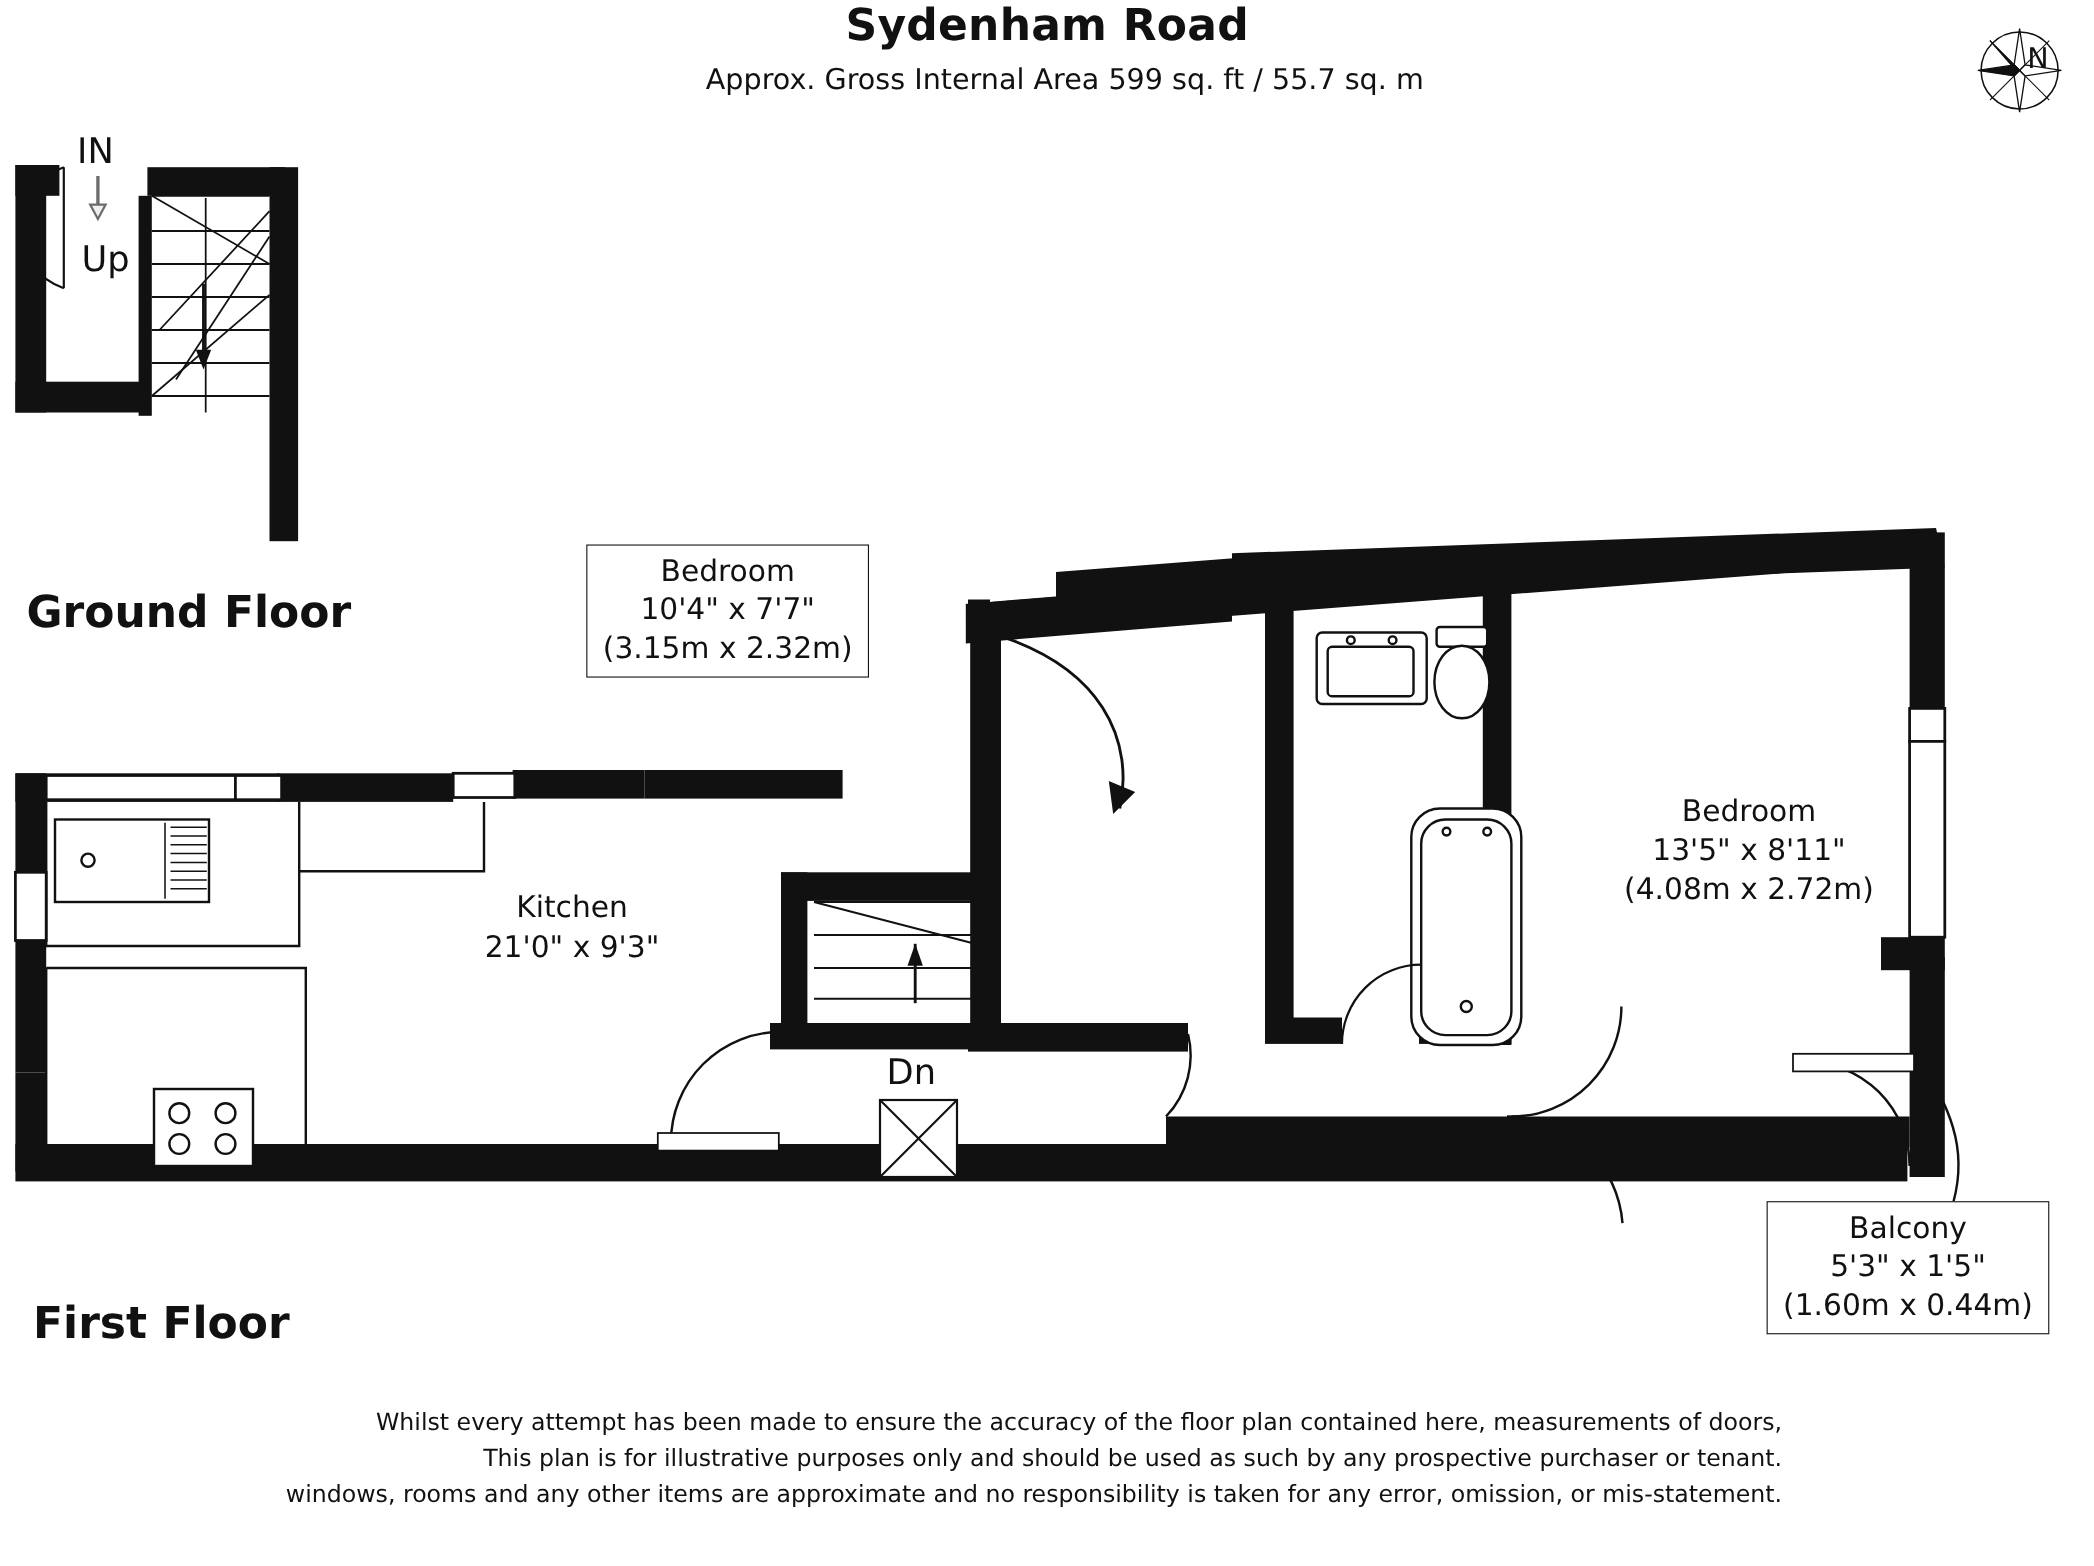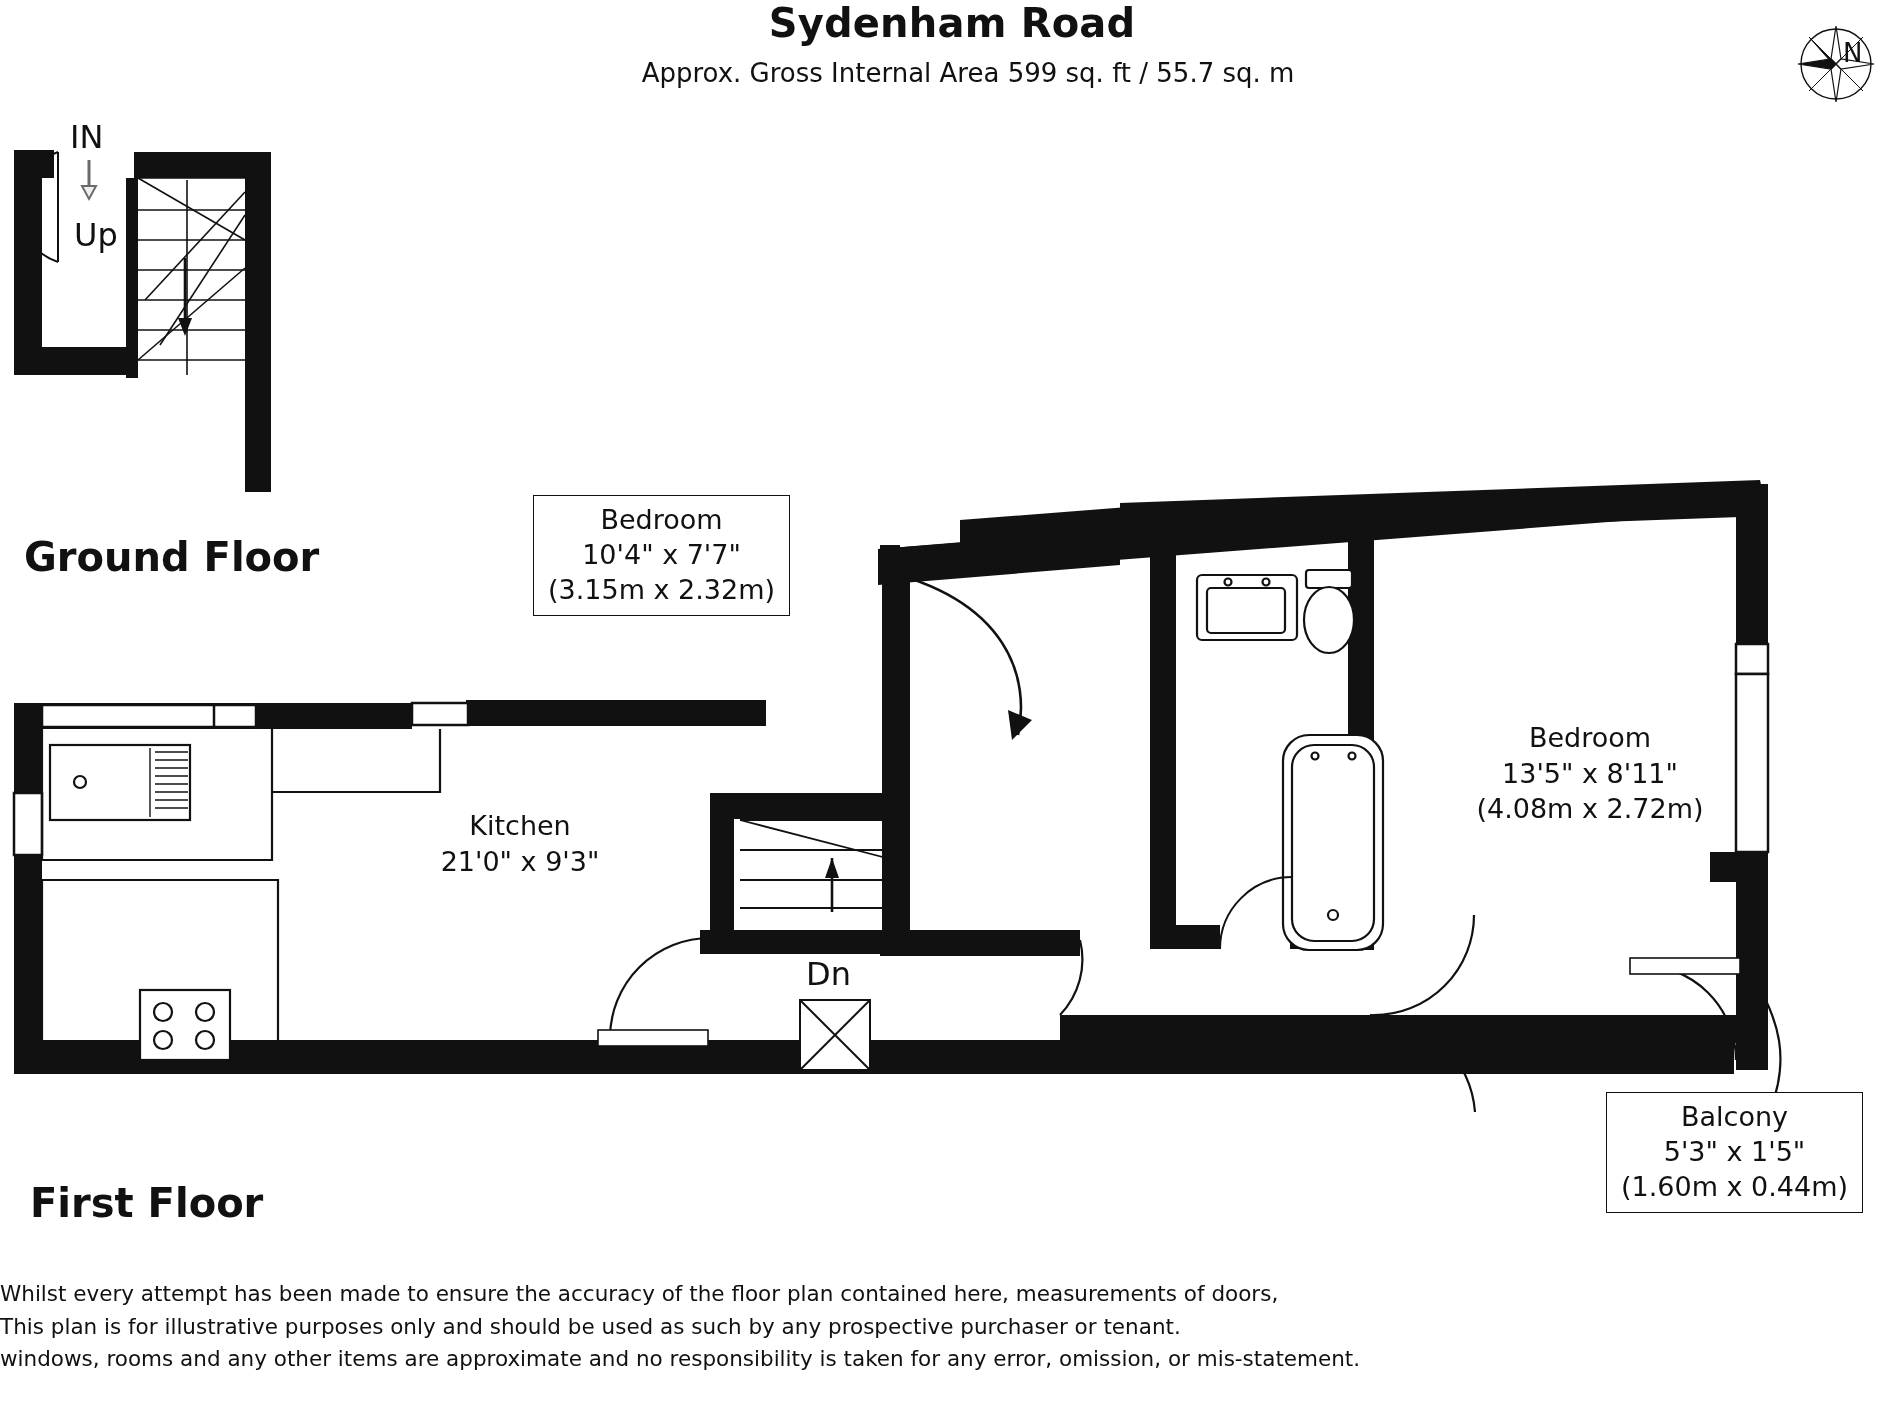--- a/index.html
+++ b/index.html
@@ -73,21 +73,21 @@
 
   
   .plan-text { font-size: 32px; }
   #in-text { left: 70px; top: 118px; }
   #up-text { left: 74px; top: 216px; }
   #dn-text { left: 806px; top: 955px; }
 
   
   #disclaimer {
     left: 0; top: 1278px; width: 1620px;
-    text-align: left;
+    text-align: right;
     font-size: 21.5px;
     line-height: 1.52;
   }
   #disclaimer div { white-space: nowrap; }
 
   
   #plan-svg { left: 0; top: 0; }
 </style>
 </head>
 <body>

